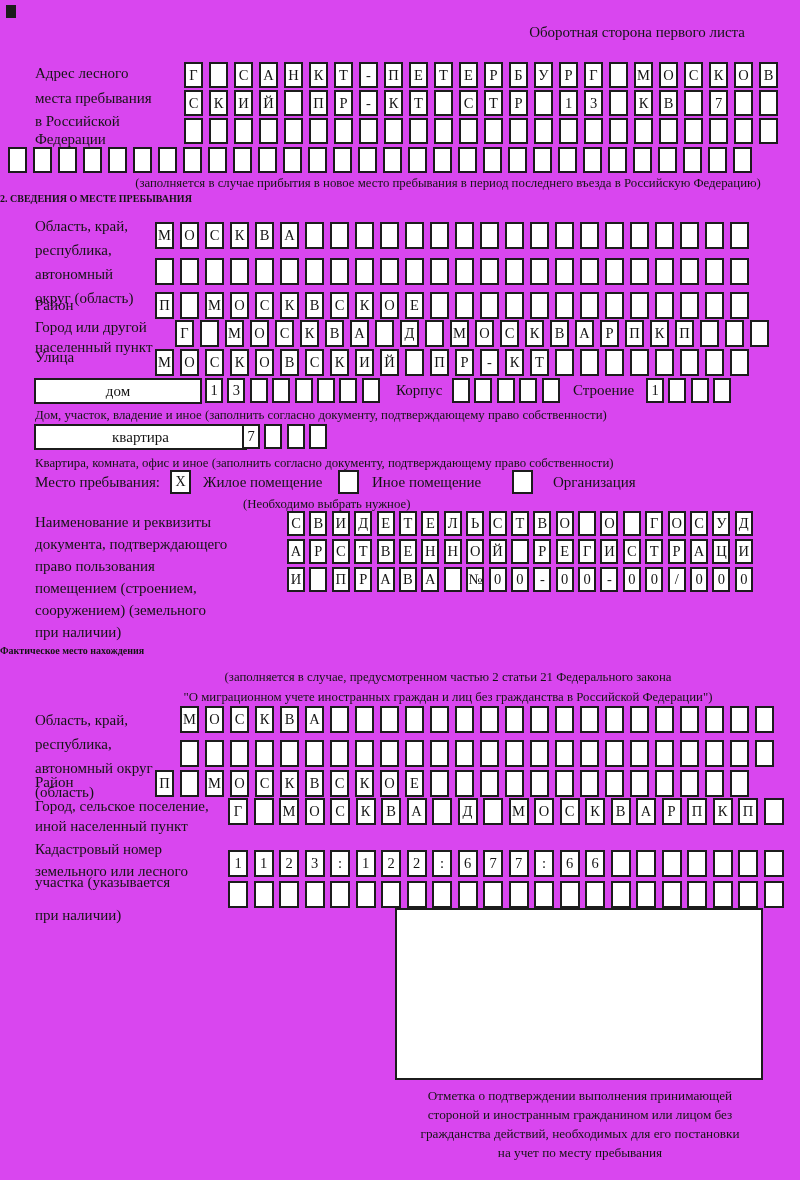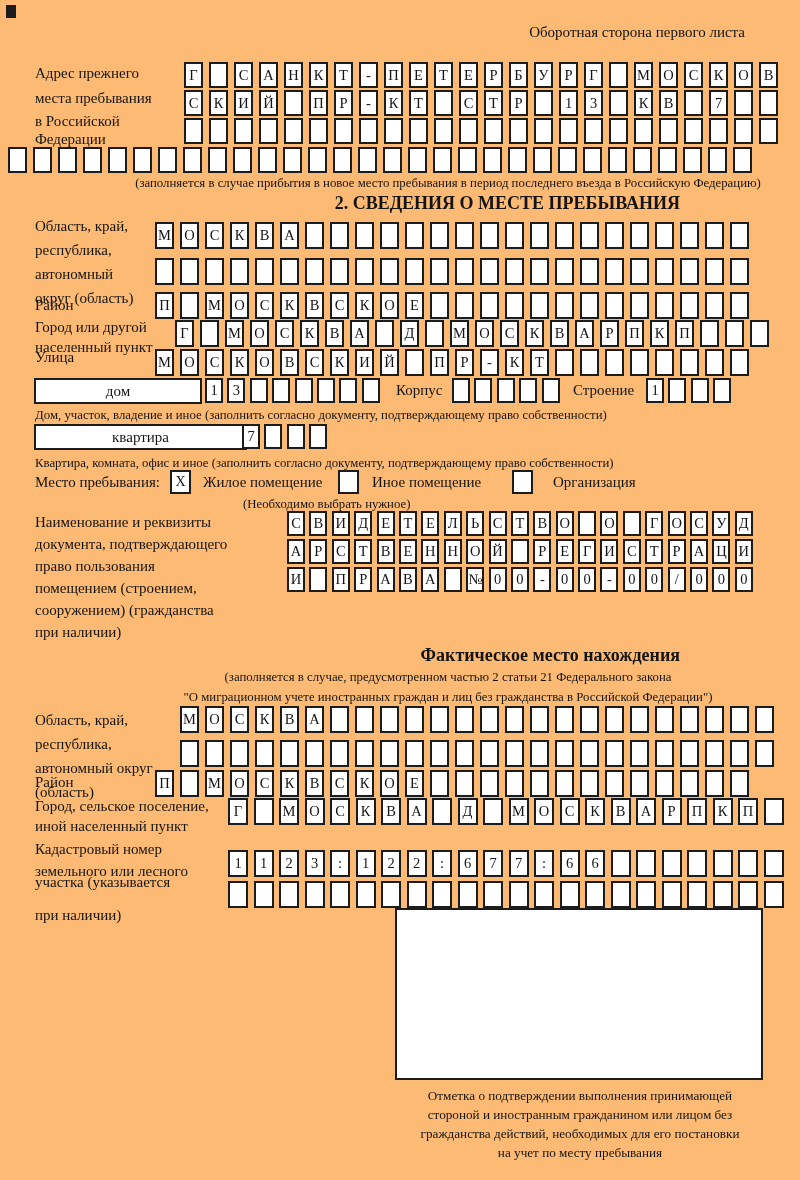--- a/index.html
+++ b/index.html
@@ -1,21 +1,21 @@
 <!DOCTYPE html>
 <html><head>
 <meta charset="utf-8">
 <style>
   html,body{margin:0;padding:0;background:#fff;}
-  .page{position:relative;width:800px;height:1180px;background:#fdba74;overflow:hidden;
+  .page{position:relative;width:800px;height:1180px;background:#d946ef;overflow:hidden;
         font-family:"Liberation Serif","DejaVu Serif",serif;color:#141414;}
   .lbl{position:absolute;font-size:15px;line-height:1.1;white-space:nowrap;}
   .cap{position:absolute;font-size:12.8px;white-space:nowrap;}
   .center{left:0;width:800px;text-align:center;margin-left:48px;}
-  .title{position:absolute;left:0;width:680px;text-align:right;font-weight:700;font-size:18px;white-space:nowrap;}
+  .title{position:absolute;left:0;width:680px;text-align:left;font-weight:700;font-size:10px;white-space:nowrap;}
   .row{position:absolute;display:flex;}
   .cell{box-sizing:border-box;flex:none;width:19px;height:26px;border:2px solid #1c1c1c;margin-right:6px;
         display:flex;align-items:center;justify-content:center;font-size:14.5px;background:#fff;}
   .row.p22 .cell{width:18px;height:25px;margin-right:4.4px;}
   .row.p255 .cell{width:20px;height:27px;margin-right:5.5px;}
   .row.h27 .cell{height:27px;}
   .bigbox{position:absolute;box-sizing:border-box;height:26px;border:2px solid #1c1c1c;
           display:flex;align-items:center;justify-content:center;font-size:15px;background:#fff;}
   .chk{position:absolute;box-sizing:border-box;width:21px;height:24px;border:2px solid #1c1c1c;
        display:flex;align-items:center;justify-content:center;font-size:14px;background:#fff;}
@@ -25,21 +25,21 @@
 </style>
 </head>
 <body>
 
 <div class="page">
 
   <div class="corner"></div>
 
   <div class="lbl" style="left:520px;top:24px;width:225px;text-align:right">Оборотная сторона первого листа</div>
 
-  <div class="lbl" style="left:35px;top:65px">Адрес прежнего</div>
+  <div class="lbl" style="left:35px;top:65px">Адрес лесного</div>
   <div class="lbl" style="left:35px;top:90px">места пребывания</div>
   <div class="lbl" style="left:35px;top:113px">в Российской</div>
   <div class="lbl" style="left:35px;top:131px">Федерации</div>
 
   <div class="row" style="left:184px;top:62px">
       <span class="cell">Г</span>
       <span class="cell"></span>
       <span class="cell">С</span>
       <span class="cell">А</span>
       <span class="cell">Н</span>
@@ -339,21 +339,21 @@
   <div class="chk" style="left:338px;top:470px"></div>
   <div class="lbl" style="left:372px;top:474px">Иное помещение</div>
   <div class="chk" style="left:512px;top:470px"></div>
   <div class="lbl" style="left:553px;top:474px">Организация</div>
   <div class="cap" style="left:243px;top:497px">(Необходимо выбрать нужное)</div>
 
   <div class="lbl" style="left:35px;top:514px">Наименование и реквизиты</div>
   <div class="lbl" style="left:35px;top:536px">документа, подтверждающего</div>
   <div class="lbl" style="left:35px;top:558px">право пользования</div>
   <div class="lbl" style="left:35px;top:580px">помещением (строением,</div>
-  <div class="lbl" style="left:35px;top:602px">сооружением) (гражданства</div>
+  <div class="lbl" style="left:35px;top:602px">сооружением) (земельного</div>
   <div class="lbl" style="left:35px;top:624px">при наличии)</div>
   <div class="row p22" style="left:287px;top:511px">
       <span class="cell">С</span>
       <span class="cell">В</span>
       <span class="cell">И</span>
       <span class="cell">Д</span>
       <span class="cell">Е</span>
       <span class="cell">Т</span>
       <span class="cell">Е</span>
       <span class="cell">Л</span>

